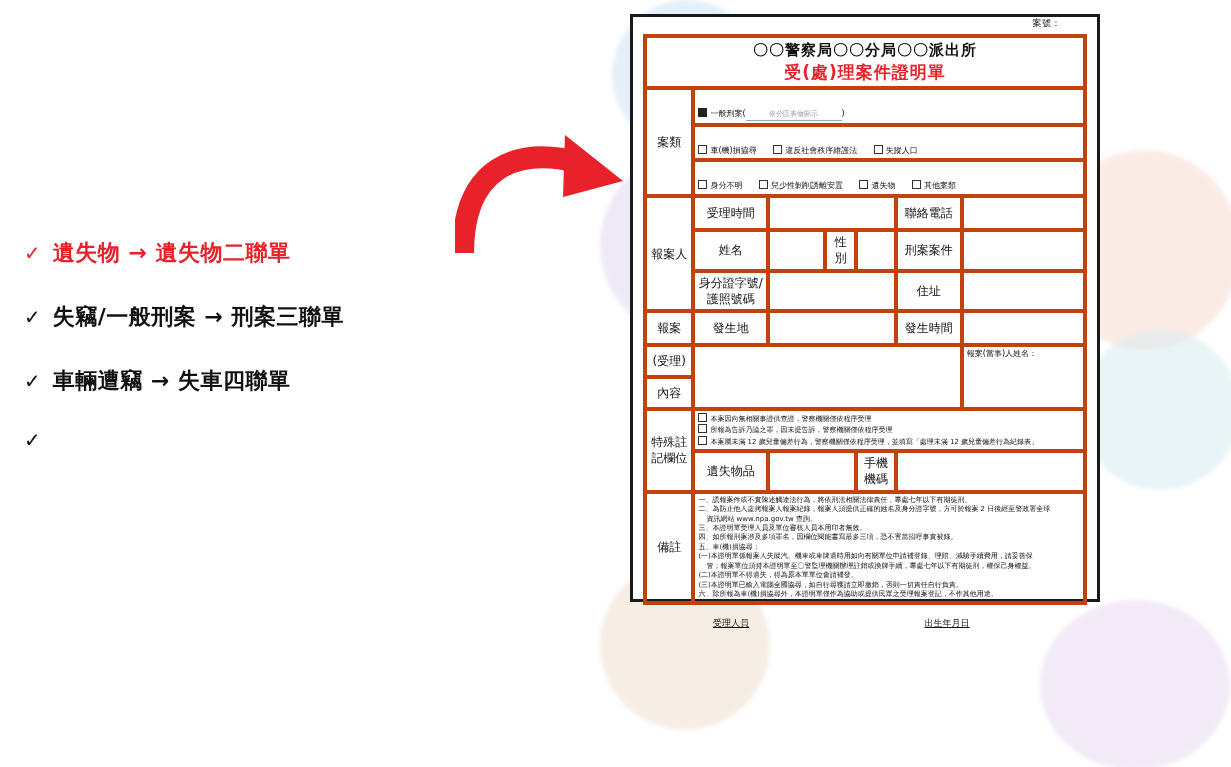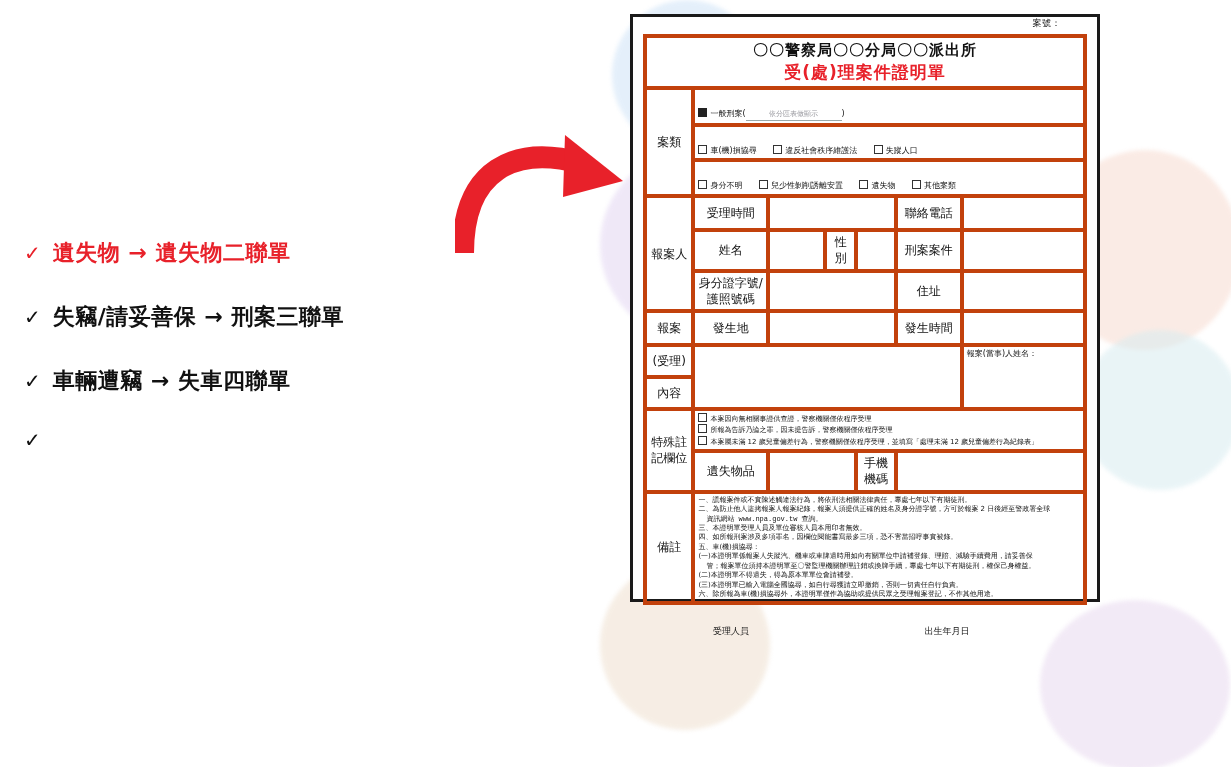--- a/index.html
+++ b/index.html
@@ -130,28 +130,29 @@
     border-bottom: 1px solid #9aa;
     color: #9a9aa0;
     font-size: 7px;
     min-width: 96px;
     text-align: center;
   }
   .cat-row { line-height: 1.9; }
 
   .notes-cell { font-size: 7px; line-height: 1.75; padding: 4px 4px; }
   .notes-cell div { white-space: nowrap; }
-  .indent { padding-left: 8px; font-family: Liberation Mono, monospace; }
+  .indent { padding-left: 8px; }
 
   .sign-row {
     display: flex;
-    margin-top: 20px;
+    margin-top: 12px;
     font-size: 9px;
     color: #111;
     padding: 0 6px;
+    text-decoration: underline;
   }
   .sign-row .s1 { width: 38%; text-align: center; }
   .sign-row .s2 { width: 62%; text-align: center; }
 </style>
 </head>
 <body>
 
 <div class="blob blob-a"></div>
 <div class="blob blob-b"></div>
 <div class="blob blob-c"></div>
@@ -160,21 +161,21 @@
 <div class="blob blob-f"></div>
 <div class="blob blob-g"></div>
 
 <div class="bullet-list">
   <div class="bullet-row highlight">
     <span class="check">✓</span>
     <span class="bullet-text">遺失物 → 遺失物二聯單</span>
   </div>
   <div class="bullet-row">
     <span class="check">✓</span>
-    <span class="bullet-text">失竊/請妥善保 → 刑案三聯單</span>
+    <span class="bullet-text">失竊/一般刑案 → 刑案三聯單</span>
   </div>
   <div class="bullet-row">
     <span class="check">✓</span>
     <span class="bullet-text">車輛遭竊 → 失車四聯單</span>
   </div>
   <div class="bullet-row">
     <span class="check">✓</span>
   </div>
 </div>
 

